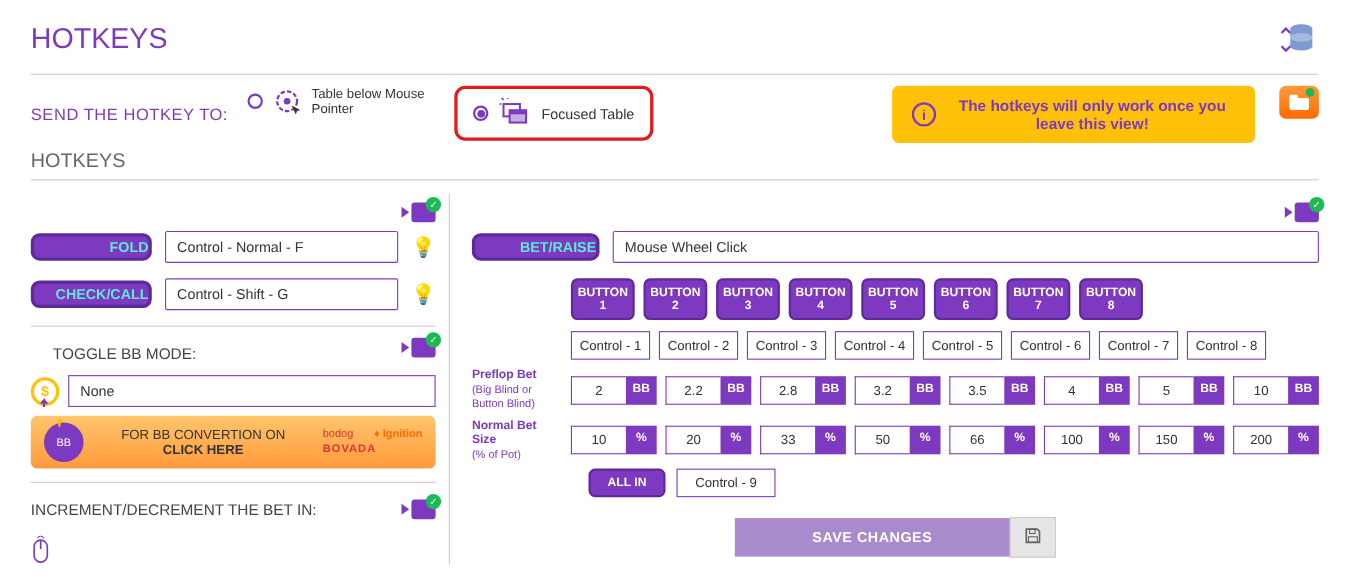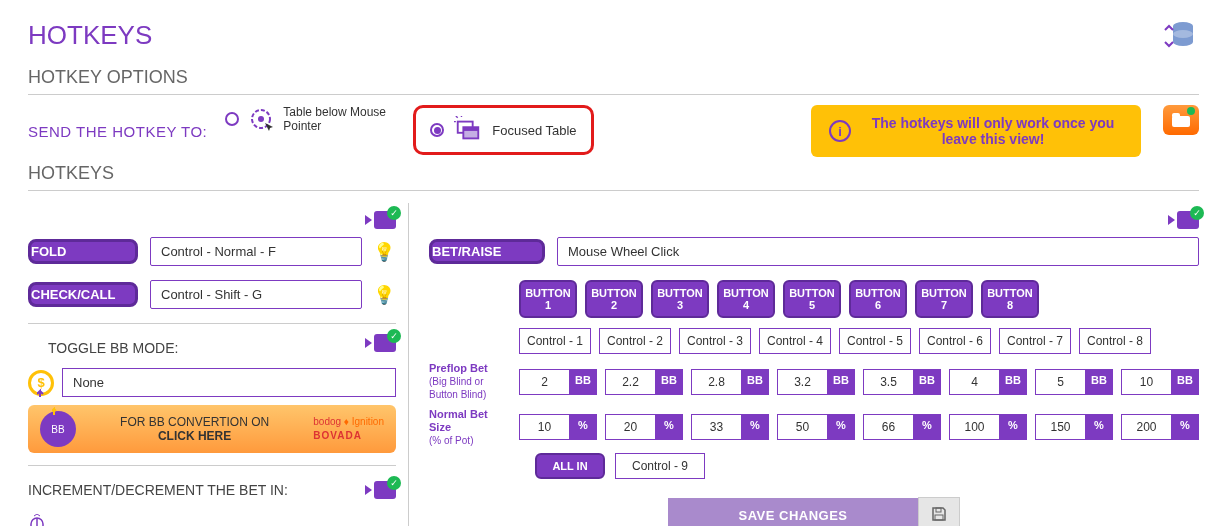--- a/index.html
+++ b/index.html
@@ -21,34 +21,34 @@
   .action-chip { width: 36px; height: 30px; border-radius: 6px; background: linear-gradient(#ff9a3c,#ff6a00); display: flex; align-items: center; justify-content: center; margin-left: 12px; position: relative; }
   .action-chip .dot { position:absolute; top:2px; right:4px; width:8px;height:8px;background:#1db954;border-radius:50%; }
   .cols { display: flex; margin-top: 12px; }
   .left { width: 420px; border-right: 1px solid #ccc; padding-right: 12px; padding-top: 8px;}
   .right { flex: 1; padding-left: 20px; padding-top: 8px;}
   .folder-tag { float: right; display:flex; align-items:center; gap:2px; position:relative;}
   .arrow-tri { width:0;height:0;border-top:5px solid transparent;border-bottom:5px solid transparent;border-left:7px solid #7d3ac1; }
   .folder-ic { width:22px;height:18px;background:#7d3ac1;border-radius:3px;position:relative; }
   .check-dot { width:14px;height:14px;background:#1db954;border-radius:50%;position:absolute;top:-5px;right:-5px;display:flex;align-items:center;justify-content:center;color:#fff;font-size:9px; }
   .hk-row { display: flex; align-items: center; gap: 12px; margin-bottom: 14px; clear:both;}
-  .pill-btn { background: #7d3ac1; color: #ffffff; border: 3px solid #5e2a99; border-radius: 8px; padding: 2px 0; width: 110px; text-align: left; font-weight: 700; font-size: 13px; }
+  .pill-btn { background: #7d3ac1; color: #5eead4; border: 3px solid #5e2a99; border-radius: 8px; padding: 2px 0; width: 110px; text-align: right; font-weight: 700; font-size: 13px; }
   .text-box { flex: 1; border: 1px solid #7d3ac1; border-radius: 2px; padding: 6px 10px; font-size: 13px; color:#333; background:#fff;}
   .bulb { color: #bbb; font-size: 18px; }
   .subh { color: #444; font-size: 14px; margin: 6px 0; }
   .bb-row { display:flex; align-items:center; gap:8px;margin-top:6px; }
   .coin-ic { width:26px;height:26px;border:3px solid #ffc107;border-radius:50%;display:flex;align-items:center;justify-content:center;color:#ffc107;font-weight:700; position:relative;}
   .none-box { flex:1; border:1px solid #7d3ac1; padding:6px 10px; font-size:13px; }
   .promo { margin-top: 8px; background: linear-gradient(#ffc56b,#ff9a3c); border-radius: 6px; padding: 6px 12px; display:flex;align-items:center;gap:10px; font-size:12px; }
   .promo-left { width:36px;height:36px;background:#7d3ac1;border-radius:50%;display:flex;align-items:center;justify-content:center;color:#fff;font-size:10px; position:relative;}
   .promo-text { text-align:center;flex:1; }
   .promo-text b { display:block; }
   .brand-logos { font-size:10px;color:#7d3ac1;line-height:1.4; }
   .brand1 { color:#d33; font-weight:400;}
-  .brand2 { color:#ff6a00; font-weight:400; }
+  .brand2 { color:#ff6a00; font-weight:700;margin-left:16px; }
   .brand3 { color:#d33; font-weight:700; letter-spacing:1px;}
   .inc-row { display:flex;align-items:center;gap:14px;margin-top:10px; }
   .btn-row { display:flex;gap:8px;margin:8px 0 10px 0; }
   .sm-pill { background:#7d3ac1;color:#fff;border:2px solid #5e2a99;border-radius:6px;padding:5px 0;width:58px;text-align:center;font-weight:700;font-size:11px; }
   .ctrl-box { border:1px solid #7d3ac1;padding:5px 0;width:72px;text-align:center;font-size:12px;color:#333; }
   .ctrl-row { display:flex;gap:8px;margin-bottom:8px; margin-left:90px;}
   .grid-area { display:flex;gap:8px;align-items:center;margin-bottom:6px; }
   .side-lbl { width:82px;font-size:11px;color:#7d3ac1;font-weight:600;line-height:1.2; }
   .side-sub { font-size:10px;color:#7d3ac1;font-weight:400; }
   .val-pair { display:flex;gap:0;width:78px; }
@@ -71,21 +71,20 @@
       <ellipse cx="22" cy="6" rx="10" ry="4" fill="#7d9bd1"></ellipse>
       <rect x="12" y="6" width="20" height="16" fill="#7d9bd1"></rect>
       <ellipse cx="22" cy="22" rx="10" ry="4" fill="#7d9bd1"></ellipse>
       <ellipse cx="22" cy="14" rx="10" ry="4" fill="#fff" opacity="0.3"></ellipse>
       <path d="M4 10 l4 -4 l4 4" stroke="#7d3ac1" stroke-width="2" fill="none"></path>
       <path d="M4 22 l4 4 l4 -4" stroke="#7d3ac1" stroke-width="2" fill="none"></path>
     </svg>
   </div>
 
   <div class="h1">HOTKEYS</div>
-  <div class="h2">HOTKEY OPTIONS</div>
   <hr class="hr">
 
   <div class="row send-row">
     <span class="send-label">SEND THE HOTKEY TO:</span>
 
     <div class="opt-wrap">
       <span class="radio-circle"></span>
       <svg class="opt-icon" viewBox="0 0 28 28">
           <circle cx="14" cy="14" r="9" fill="none" stroke="#7d3ac1" stroke-width="2" stroke-dasharray="4 2"></circle>
           <circle cx="14" cy="14" r="3" fill="#7d3ac1"></circle>

